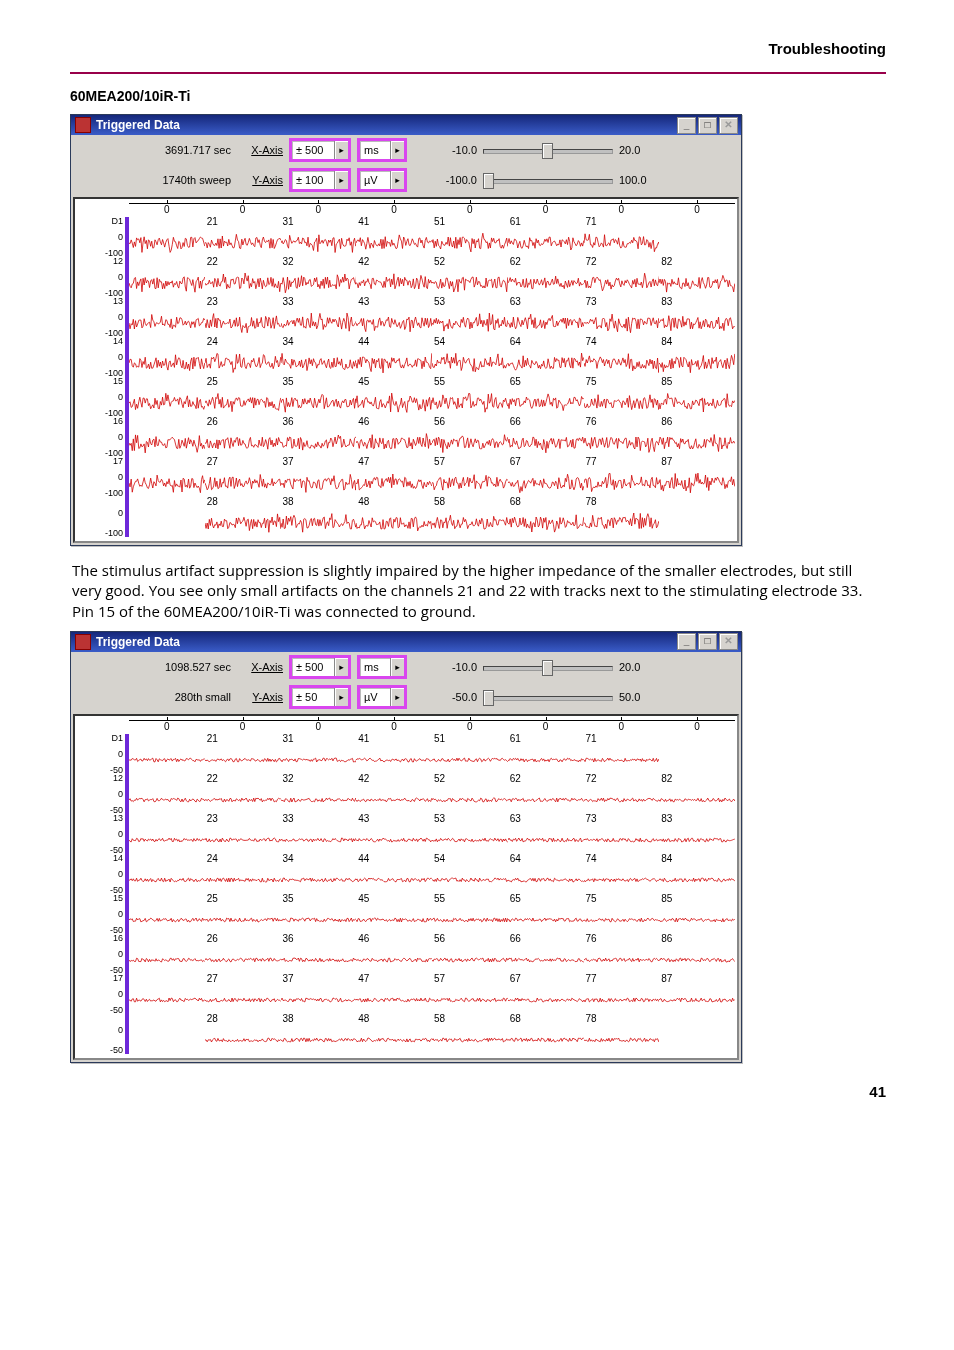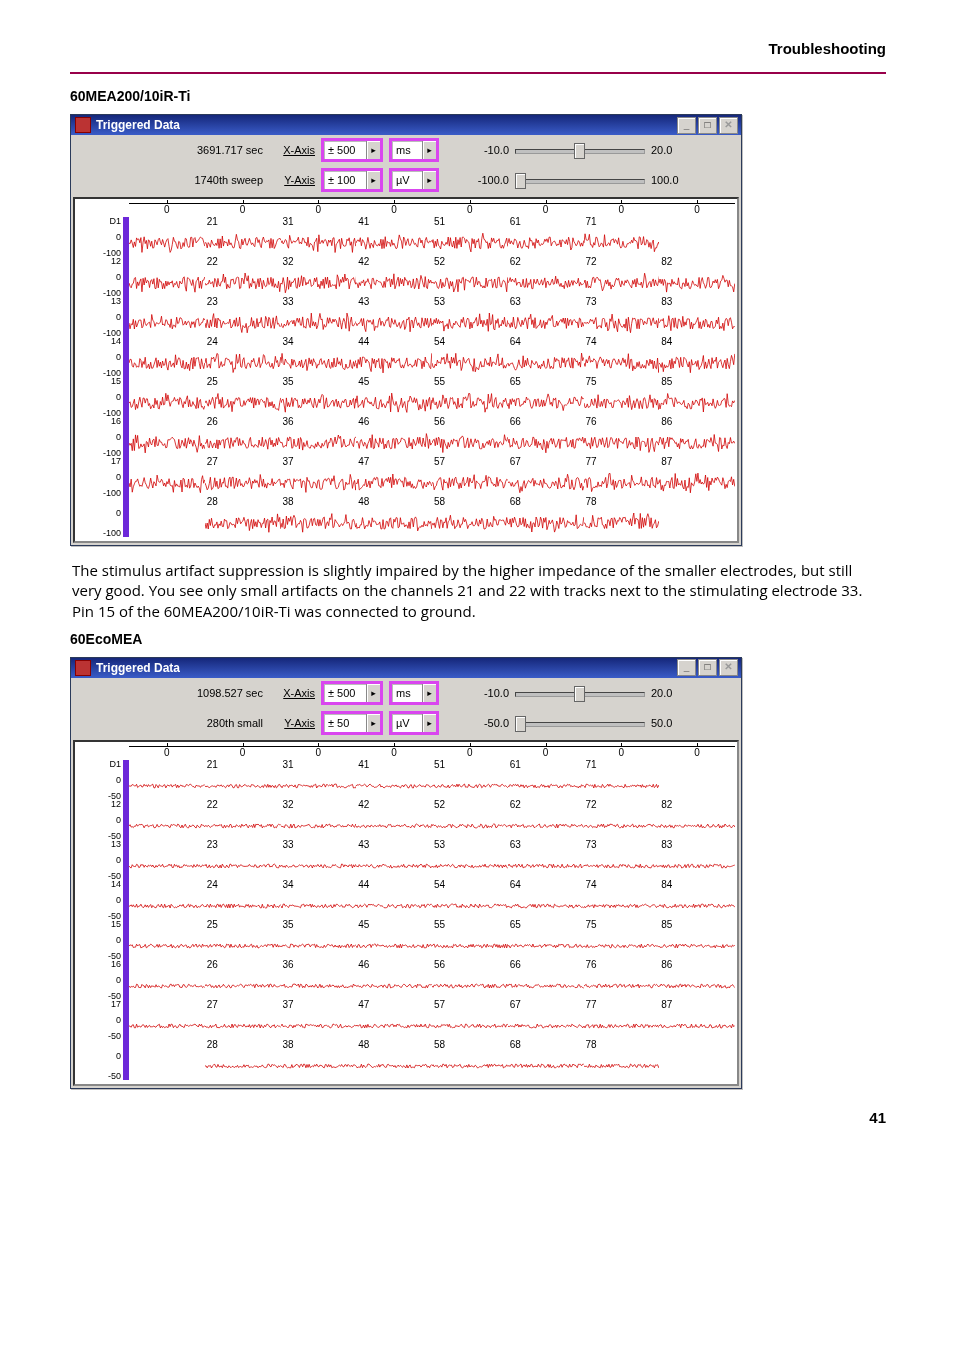--- a/index.html
+++ b/index.html
@@ -68,21 +68,20 @@
   .winbtn.disabled { color: #999; }
   .ctrlrow {
     display: flex;
     align-items: center;
     height: 26px;
     padding: 2px 14px 2px 0;
     font-family: "MS Sans Serif", Arial, sans-serif;
     font-size: 11px;
     color: #000;
     gap: 6px;
-    justify-content: center;
   }
   .ctrlrow .c-info {
     width: 160px;
     text-align: right;
     padding-right: 4px;
   }
   .ctrlrow .c-label {
     width: 42px;
     text-align: right;
     text-decoration: underline;
@@ -153,21 +152,21 @@
   }
   .grid {
     display: grid;
     grid-template-columns: 52px repeat(8, 1fr);
     gap: 0;
   }
   .yaxis {
     font: 400 9px Arial;
     color:#000;
     position:relative;
-    border-right:6px solid #6d28d9;
+    border-right:4px solid #6d28d9;
     display:flex; flex-direction:column; justify-content:space-between;
     align-items:flex-end;
     padding: 0 2px 0 0;
   }
   .yaxis .top { line-height:8px; }
   .yaxis .mid { line-height:8px; margin-left:-2px; }
   .yaxis .bot { line-height:8px;text-align:center; }
   .cell {
     height: 40px;
     border-bottom: 0;
@@ -678,21 +677,20 @@
               </svg>
             </div>
             <div class="cell"></div>
           </div>
       </div>
     </div>
   </div>
 
   <div class="paragraph">The stimulus artifact suppression is slightly impaired by the higher impedance of the smaller electrodes, but still very good. You see only small artifacts on the channels 21 and 22 with tracks next to the stimulating electrode 33. Pin 15 of the 60MEA200/10iR-Ti was connected to ground.</div>
 
-  <div class="heading1">60EcoMEA</div>
 
   <div class="figure-wrap">
     <div class="win">
       <div class="titlebar">
         <span class="icon"></span>
         <span>Triggered Data</span>
         <span class="spacer"></span>
         <span class="winbtn">_</span>
         <span class="winbtn">□</span>
         <span class="winbtn disabled">✕</span>

